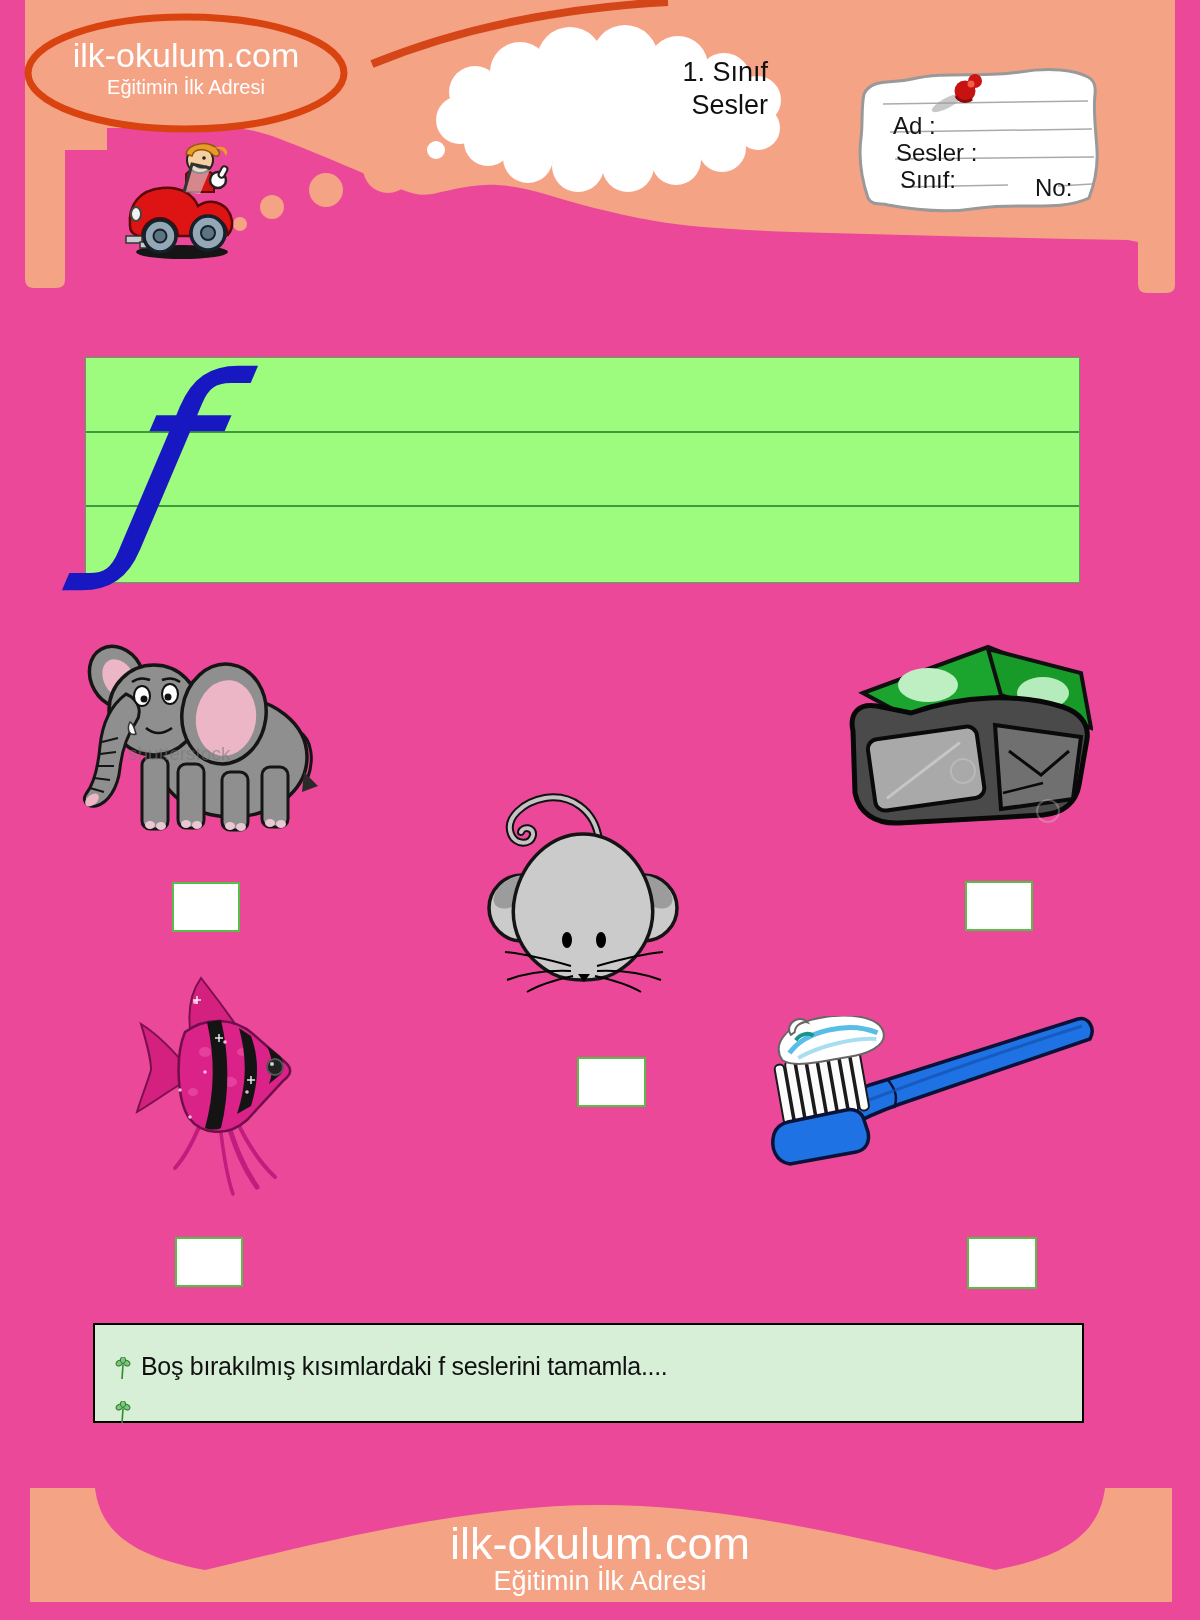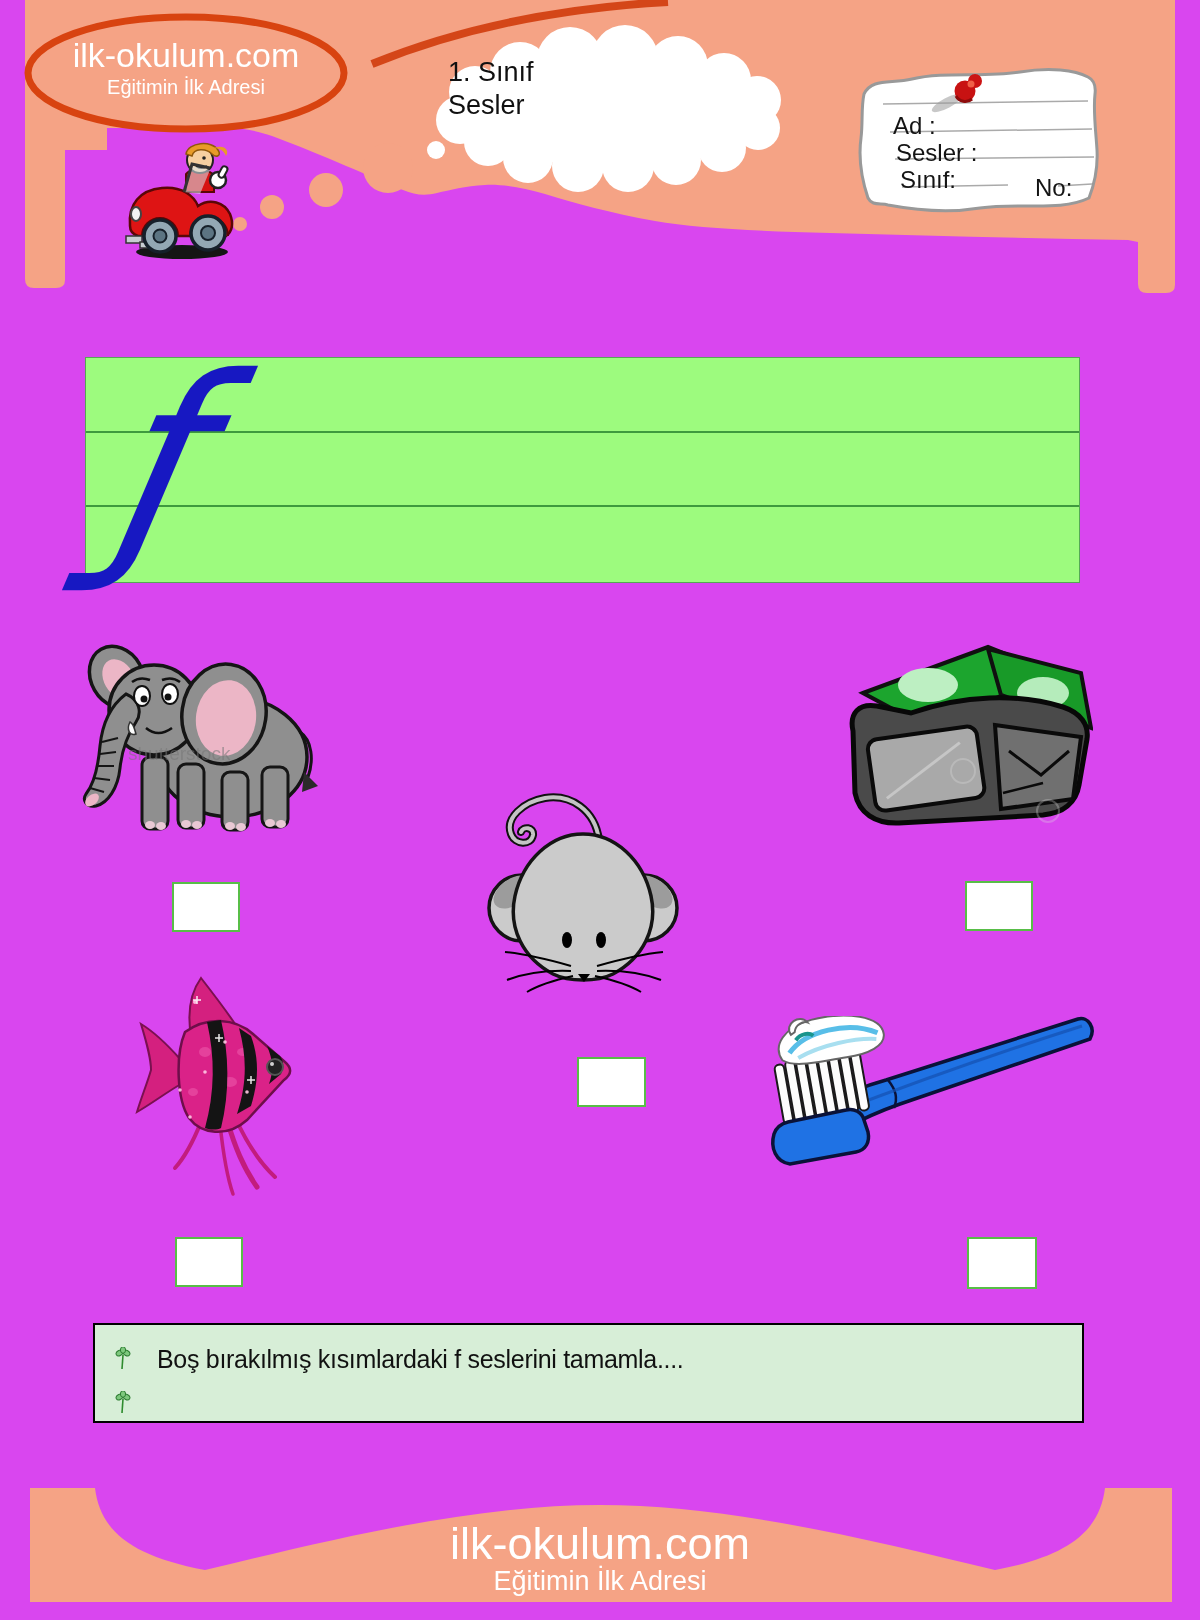--- a/index.html
+++ b/index.html
@@ -1,38 +1,38 @@
 <!DOCTYPE html>
 <html><head>
 <meta charset="utf-8">
 <style>
   * { margin:0; padding:0; box-sizing:border-box; }
   html,body { background:#fff; }
   body { font-family:"Liberation Sans","DejaVu Sans",sans-serif; }
-  .page { position:relative; width:1200px; height:1620px; background:#d946ef; overflow:hidden; }
+  .page { position:relative; width:1200px; height:1620px; background:#ec4899; overflow:hidden; }
   .abs { position:absolute; }
 
   
   .logo-title { left:26px; top:36px; width:320px; text-align:center; color:#fff; font-size:34px; }
   .logo-sub   { left:26px; top:76px; width:320px; text-align:center; color:#fff; font-size:20px; }
-  .cloud-text { left:448px; top:56px; width:320px; text-align:left; color:#101010; font-size:27px; line-height:33px; }
+  .cloud-text { left:448px; top:56px; width:320px; text-align:right; color:#101010; font-size:27px; line-height:33px; }
 
   .card-label { color:#141414; font-size:24px; }
 
   
   .practice { left:85px; top:357px; width:995px; height:226px; background:#9DFB7E; border:1px solid #55A855; }
   .pline { position:absolute; left:0; width:100%; height:2px; background:#3E9A3E; }
   .letter { left:128px; top:346px; font-family:"DejaVu Sans",sans-serif; font-style:italic; font-size:232px; line-height:1; color:#1718C2; transform:skewX(-13deg); }
 
   
   .checkbox { border:2px solid #58BE47; background:#fff; }
 
   
   .instructions { left:93px; top:1323px; width:991px; height:100px; background:#D7EED7; border:2px solid #000; padding:12px 0 0 20px; }
-  .instr-row { display:flex; align-items:center; height:44px;gap:16px; }
+  .instr-row { display:flex; align-items:flex-end; height:44px; }
   .instr-row .btxt { font-size:25px; color:#111; margin-left:10px; letter-spacing:-0.3px; }
 
   
   .footer-title { left:0; top:1518px; width:1200px; text-align:center; color:#fff; font-size:45px; }
   .footer-sub   { left:0; top:1566px; width:1200px; text-align:center; color:#fff; font-size:27px; }
 </style>
 </head>
 <body>
 
 <div class="page">

